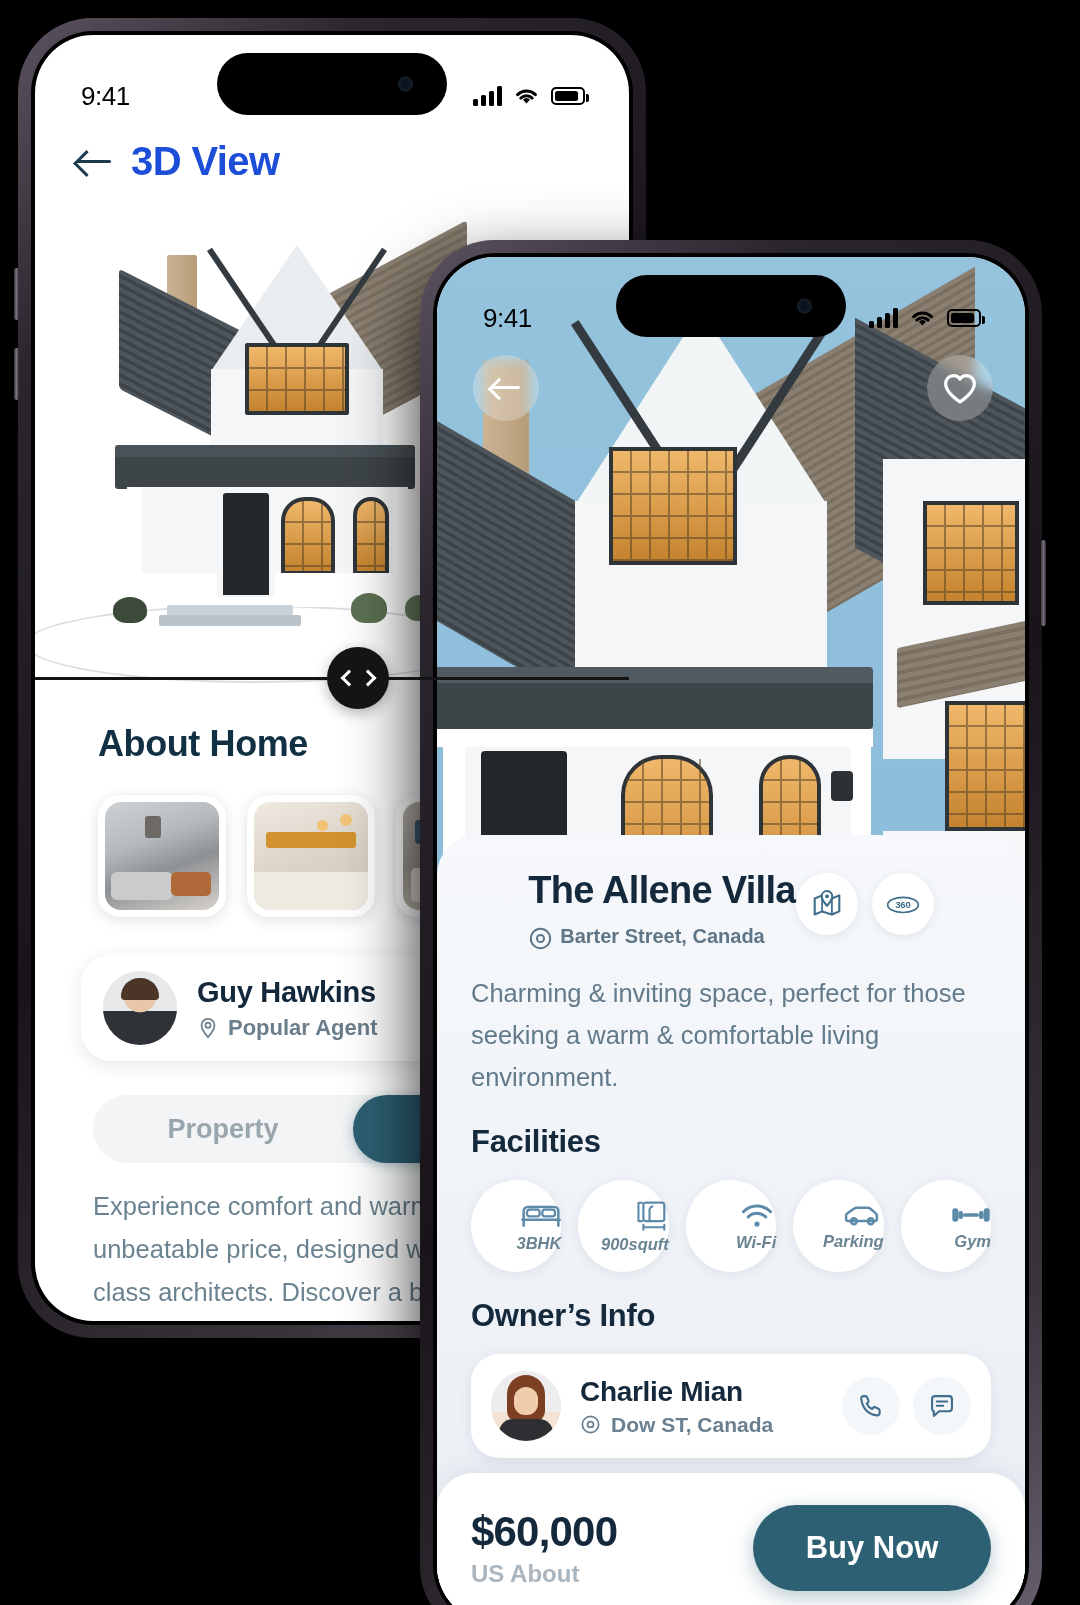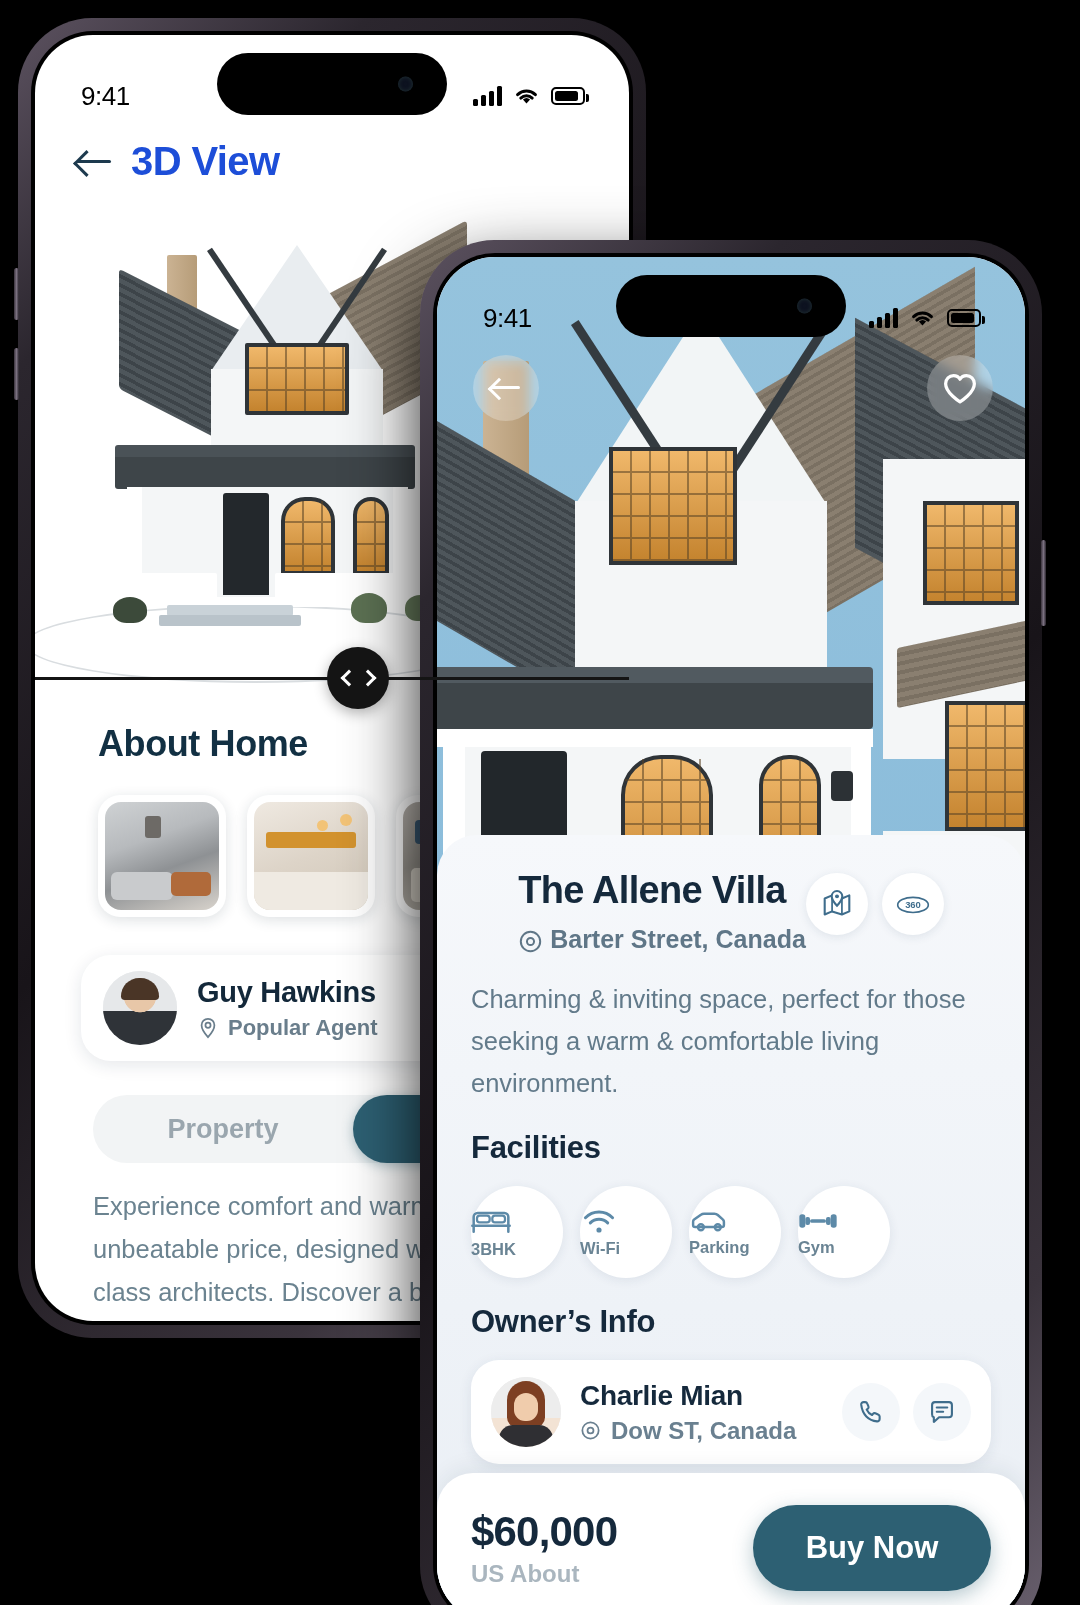--- a/index.html
+++ b/index.html
@@ -154,45 +154,45 @@
 
   .sheet {
     position:absolute; left:0; right:0; top:578px; bottom:0;
     background:linear-gradient(180deg,#f6f8fb 0%,#eef2f7 60%,#eaeff5 100%);
     border-radius:40px 40px 0 0;
     padding:34px 34px 0 34px;
     z-index:20;
   }
   .prop-title-row { display:flex; align-items:flex-start; justify-content:center; }
   .prop-title { font-size:38px; font-weight:700; color:#15293c; letter-spacing:-.7px; }
-  .prop-addr { display:flex; align-items:center; gap:10px; margin-top:13px; font-size:25px; color:#5f7687; font-weight:600; }
+  .prop-addr { display:flex; align-items:center; gap:10px; margin-top:13px; font-size:20px; color:#5f7687; font-weight:600; }
   .act-btns { display:flex; gap:14px; margin-top:4px; }
   .act-btn { width:62px; height:62px; border-radius:50%; background:#fff; box-shadow:0 2px 10px rgba(30,60,90,.10);
              display:flex; align-items:center; justify-content:center; }
 
   .prop-desc { margin-top:24px; font-size:25.5px; line-height:42px; color:#627a8a; font-weight:500; }
 
   .sec-title { font-size:31px; font-weight:700; color:#15293c; margin-top:26px; letter-spacing:-.3px; }
 
   .facs { display:flex; gap:17px; margin-top:20px; }
   .fac {
     width:92px; height:92px; border-radius:50%;
     background:#fff; box-shadow:0 2px 11px rgba(30,60,90,.09);
-    display:flex; flex-direction:column; align-items:flex-start; justify-content:center; gap:4px;
+    display:flex; flex-direction:column; align-items:flex-end; justify-content:center; gap:4px;font-style:italic;
   }
   .fac .lbl { font-size:16.5px; font-weight:700; color:#6a8494; }
 
   .owner-card {
     margin-top:20px; height:104px; background:#fff; border-radius:28px;
     box-shadow:0 3px 14px rgba(30,60,90,.09);
     display:flex; align-items:center; padding:0 20px; gap:19px;
   }
   .owner-av { width:70px; height:70px; border-radius:50%; overflow:hidden; position:relative; background:#ececec; flex:none; }
   .owner-name { font-size:28px; font-weight:700; color:#15293c; letter-spacing:-.3px; }
-  .owner-sub { display:flex; align-items:center; gap:9px; margin-top:5px; font-size:24px; color:#6a8090; font-weight:600; }
+  .owner-sub { display:flex; align-items:center; gap:9px; margin-top:5px; font-size:21px; color:#6a8090; font-weight:600; }
   .owner-acts { margin-left:auto; display:flex; gap:13px; }
   .oact { width:58px; height:58px; border-radius:50%; background:#f4f7fa; display:flex; align-items:center; justify-content:center; }
 
   .pricebar {
     position:absolute; left:0; right:0; bottom:0; height:150px;
     background:#fff; border-radius:36px 36px 0 0;
     display:flex; align-items:center; padding:0 34px;
     box-shadow:0 -5px 22px rgba(20,40,60,.07);
     z-index:30;
   }
@@ -510,20 +510,29 @@
             <div class="fac">
               <svg width="40" height="30" viewBox="0 0 30 22">
                 <path d="M2 19 V8 a3 3 0 0 1 3-3 h20 a3 3 0 0 1 3 3 v11" fill="none" stroke="#5d8aa8" stroke-width="1.9" stroke-linecap="round"></path>
                 <rect x="4.5" y="7" width="9.5" height="5" rx="2" fill="none" stroke="#5d8aa8" stroke-width="1.7"></rect>
                 <rect x="16" y="7" width="9.5" height="5" rx="2" fill="none" stroke="#5d8aa8" stroke-width="1.7"></rect>
                 <path d="M1 14.5 h28" stroke="#5d8aa8" stroke-width="1.9" stroke-linecap="round"></path>
               </svg>
               <span class="lbl">3BHK</span>
             </div>
             <div class="fac">
+              <svg width="34" height="32" viewBox="0 0 26 26">
+                <rect x="6" y="3" width="17" height="15" rx="2" fill="none" stroke="#5d8aa8" stroke-width="1.8"></rect>
+                <path d="M11 18 V9 a3 3 0 0 1 3-3" fill="none" stroke="#5d8aa8" stroke-width="1.7"></path>
+                <path d="M2 3 V18 M2 3 h3 M2 18 h3" stroke="#5d8aa8" stroke-width="1.7" stroke-linecap="round"></path>
+                <path d="M6 23 h17 M6 21 v4 M23 21 v4" stroke="#5d8aa8" stroke-width="1.7" stroke-linecap="round"></path>
+              </svg>
+              <span class="lbl">900squft</span>
+            </div>
+            <div class="fac">
               <svg width="38" height="28" viewBox="0 0 28 20">
                 <circle cx="14" cy="16.6" r="1.9" fill="#5d8aa8"></circle>
                 <path d="M4 7.6 a14 14 0 0 1 20 0" stroke="#5d8aa8" stroke-width="2.2" fill="none" stroke-linecap="round"></path>
                 <path d="M7.6 11.4 a9 9 0 0 1 12.8 0" stroke="#5d8aa8" stroke-width="2.2" fill="none" stroke-linecap="round"></path>
               </svg>
               <span class="lbl">Wi-Fi</span>
             </div>
             <div class="fac">
               <svg width="42" height="26" viewBox="0 0 32 20">
                 <path d="M3 13 V10.5 a2 2 0 0 1 .8-1.6 L9 5.2 a4 4 0 0 1 2.4-.8 h8 a4 4 0 0 1 2.6 1 l4 3.6 a2 2 0 0 1 .7 1.5 V13 a1.6 1.6 0 0 1-1.6 1.6 H4.6 A1.6 1.6 0 0 1 3 13 Z" fill="none" stroke="#5d8aa8" stroke-width="1.9" stroke-linejoin="round"></path>

